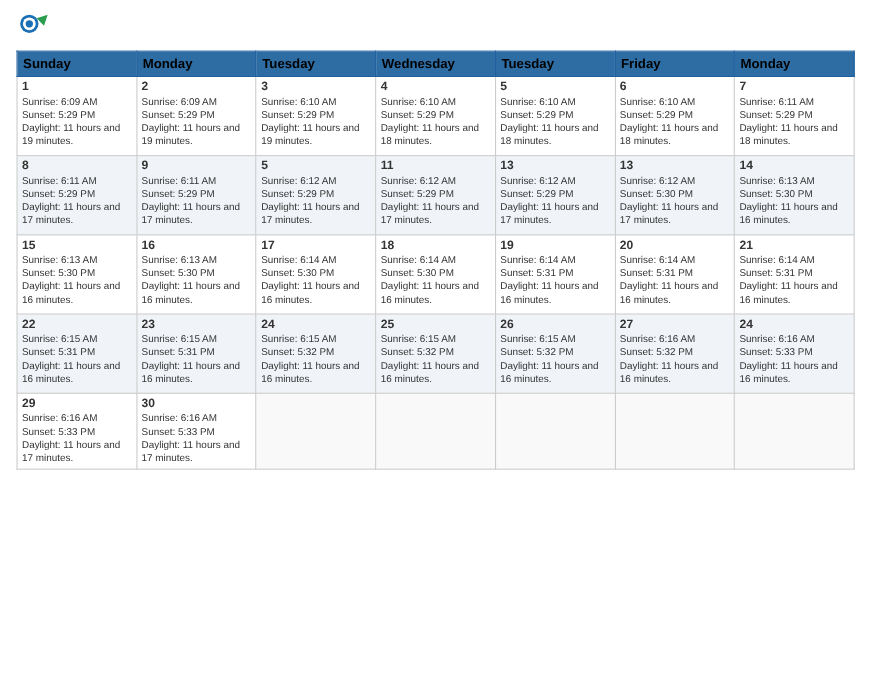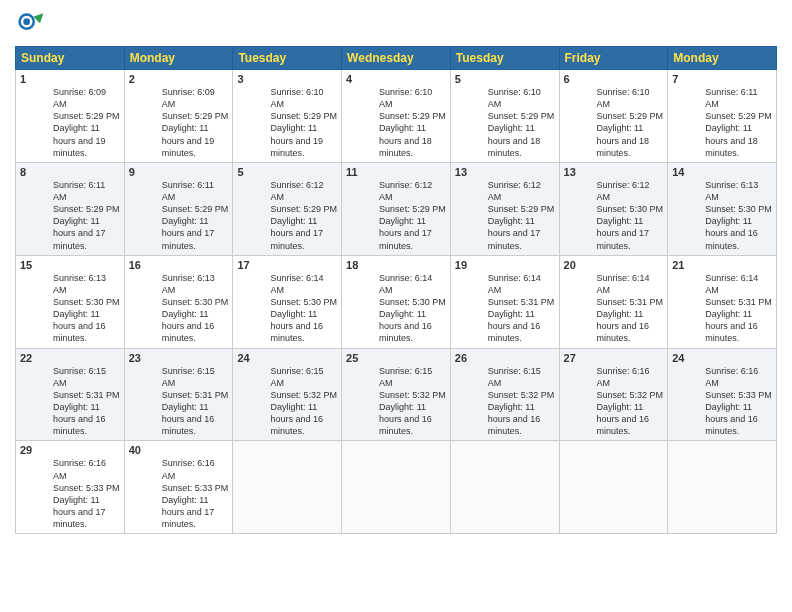--- a/index.html
+++ b/index.html
@@ -49,21 +49,21 @@
       font-size: 13px;
       color: #444;
     }
     .calendar {
       width: 100%;
       border-collapse: collapse;
       border: 1px solid #ccc;
     }
     .calendar th {
       background-color: #2e6da4;
-      color: #fde047;
+      color: #000000;
       text-align: left;
       padding: 4px 5px;
       font-size: 12px;
       font-weight: bold;
       border: 1px solid #2060a0;
     }
     .calendar td {
       vertical-align: top;
       border: 1px solid #ccc;
       padding: 3px 4px;
@@ -83,21 +83,20 @@
     .day-num {
       font-size: 11px;
       font-weight: bold;
       display: block;
       margin-bottom: 1px;
     }
     .day-info {
       font-size: 9px;
       line-height: 1.35;
       color: #333;
-      margin-left: 33px;
     }
     .empty-cell {
       background: #f9f9f9 !important;
     }
     
     .last-row td {
       height: 65px;
     }
   </style>
 </head>
@@ -255,21 +254,21 @@
             <span class="day-num">24</span>
             <div class="day-info">Sunrise: 6:16 AM<br>Sunset: 5:33 PM<br>Daylight: 11 hours and 16 minutes.</div>
           </td>
         </tr>
         <tr class="last-row">
           <td>
             <span class="day-num">29</span>
             <div class="day-info">Sunrise: 6:16 AM<br>Sunset: 5:33 PM<br>Daylight: 11 hours and 17 minutes.</div>
           </td>
           <td>
-            <span class="day-num">40</span>
+            <span class="day-num">30</span>
             <div class="day-info">Sunrise: 6:16 AM<br>Sunset: 5:33 PM<br>Daylight: 11 hours and 17 minutes.</div>
           </td>
           <td class="empty-cell"></td>
           <td class="empty-cell"></td>
           <td class="empty-cell"></td>
           <td class="empty-cell"></td>
           <td class="empty-cell"></td>
         </tr>
       </tbody>
   </table>

